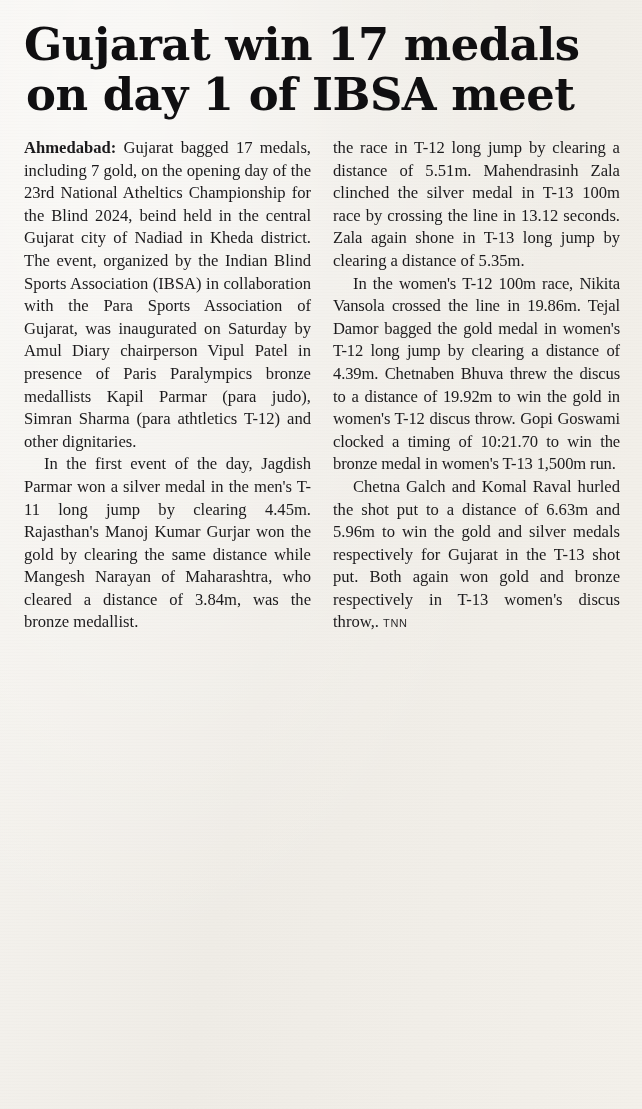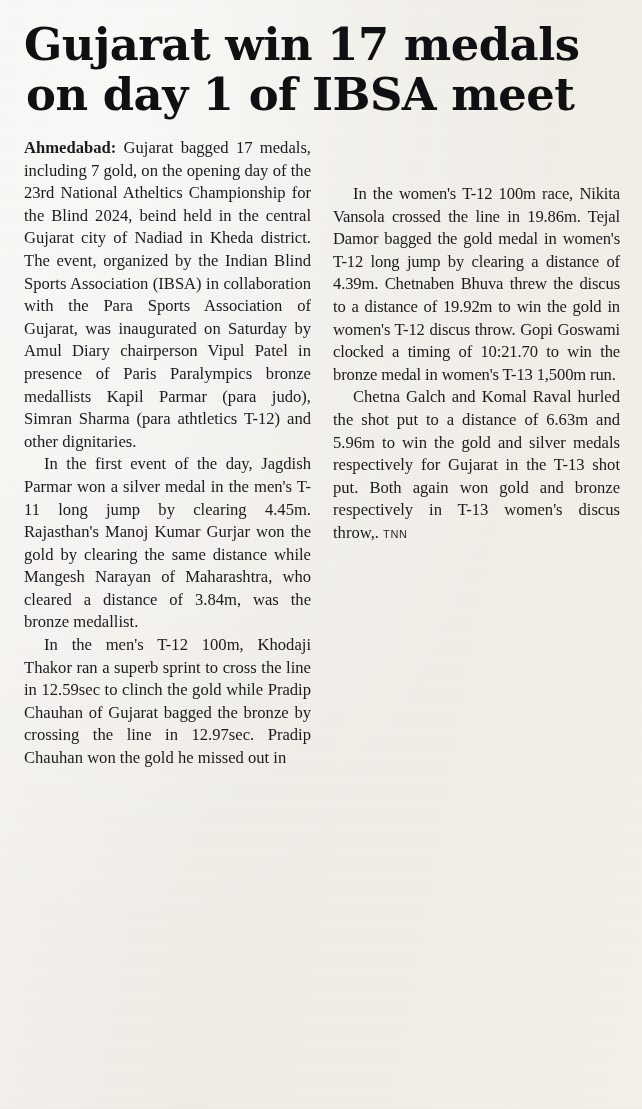--- a/index.html
+++ b/index.html
@@ -88,42 +88,41 @@
     margin-top: 21px;
   }
   .byline-end {
     font-size: 11px;
     letter-spacing: 0.6px;
     font-family: "Liberation Sans", sans-serif;
     color: #2a292b;
   }
   .tight {
     letter-spacing: -0.15px;
-    margin-top: 46px;
   }
 </style>
 </head>
 <body>
 
 <div class="page">
 
   <h1 class="headline">
     <span class="line line1">Gujarat win 17 medals</span>
     <span class="line line2">on day 1 of IBSA meet</span>
   </h1>
 
   <div class="rule"></div>
 
   <div class="columns">
 
     <div class="col">
       <p><span class="dateline">Ahmedabad:</span><span> Gujarat bagged 17 medals, including 7 gold, on the opening day of the 23rd National Atheltics Championship for the Blind 2024, beind held in the central Gujarat city of Nadiad in Kheda district. The event, organized by the Indian Blind Sports Association (IBSA) in collaboration with the Para Sports Association of Gujarat, was inaugurated on Saturday by Amul Diary chairperson Vipul Patel in presence of Paris Paralympics bronze medallists Kapil Parmar (para judo), Simran Sharma (para athtletics T-12) and other dignitaries.</span></p>
       <p class="indent">In the first event of the day, Jagdish Parmar won a silver medal in the men's T-11 long jump by clearing 4.45m. Rajasthan's Manoj Kumar Gurjar won the gold by clearing the same distance while Mangesh Narayan of Maharashtra, who cleared a distance of 3.84m, was the bronze medallist.</p>
-      <p class="indent">In the men's T-12 100m, Khodaji Thakor ran a superb sprint to cross the line in 12.59sec to clinch the gold while Pradip Chauhan of Gujarat bagged the bronze by crossing the line in 12.97sec. Pradip Chauhan won the gold he missed out in</p>
     </div>
 
     <div class="col">
+      <p>the race in T-12 long jump by clearing a distance of 5.51m. Mahendrasinh Zala clinched the silver medal in T-13 100m race by crossing the line in 13.12 seconds. Zala again shone in T-13 long jump by clearing a distance of 5.35m.</p>
       <p class="indent tight">In the women's T-12 100m race, Nikita Vansola crossed the line in 19.86m. Tejal Damor bagged the gold medal in women's T-12 long jump by clearing a distance of 4.39m. Chetnaben Bhuva threw the discus to a distance of 19.92m to win the gold in women's T-12 discus throw. Gopi Goswami clocked a timing of 10:21.70 to win the bronze medal in women's T-13 1,500m run.</p>
       <p class="indent"><span>Chetna Galch and Komal Raval hurled the shot put to a distance of 6.63m and 5.96m to win the gold and silver medals respectively for Gujarat in the T-13 shot put. Both again won gold and bronze respectively in T-13 women's discus throw,.</span> <span class="byline-end">TNN</span></p>
     </div>
 
   </div>
 </div>
 
 </body></html>

